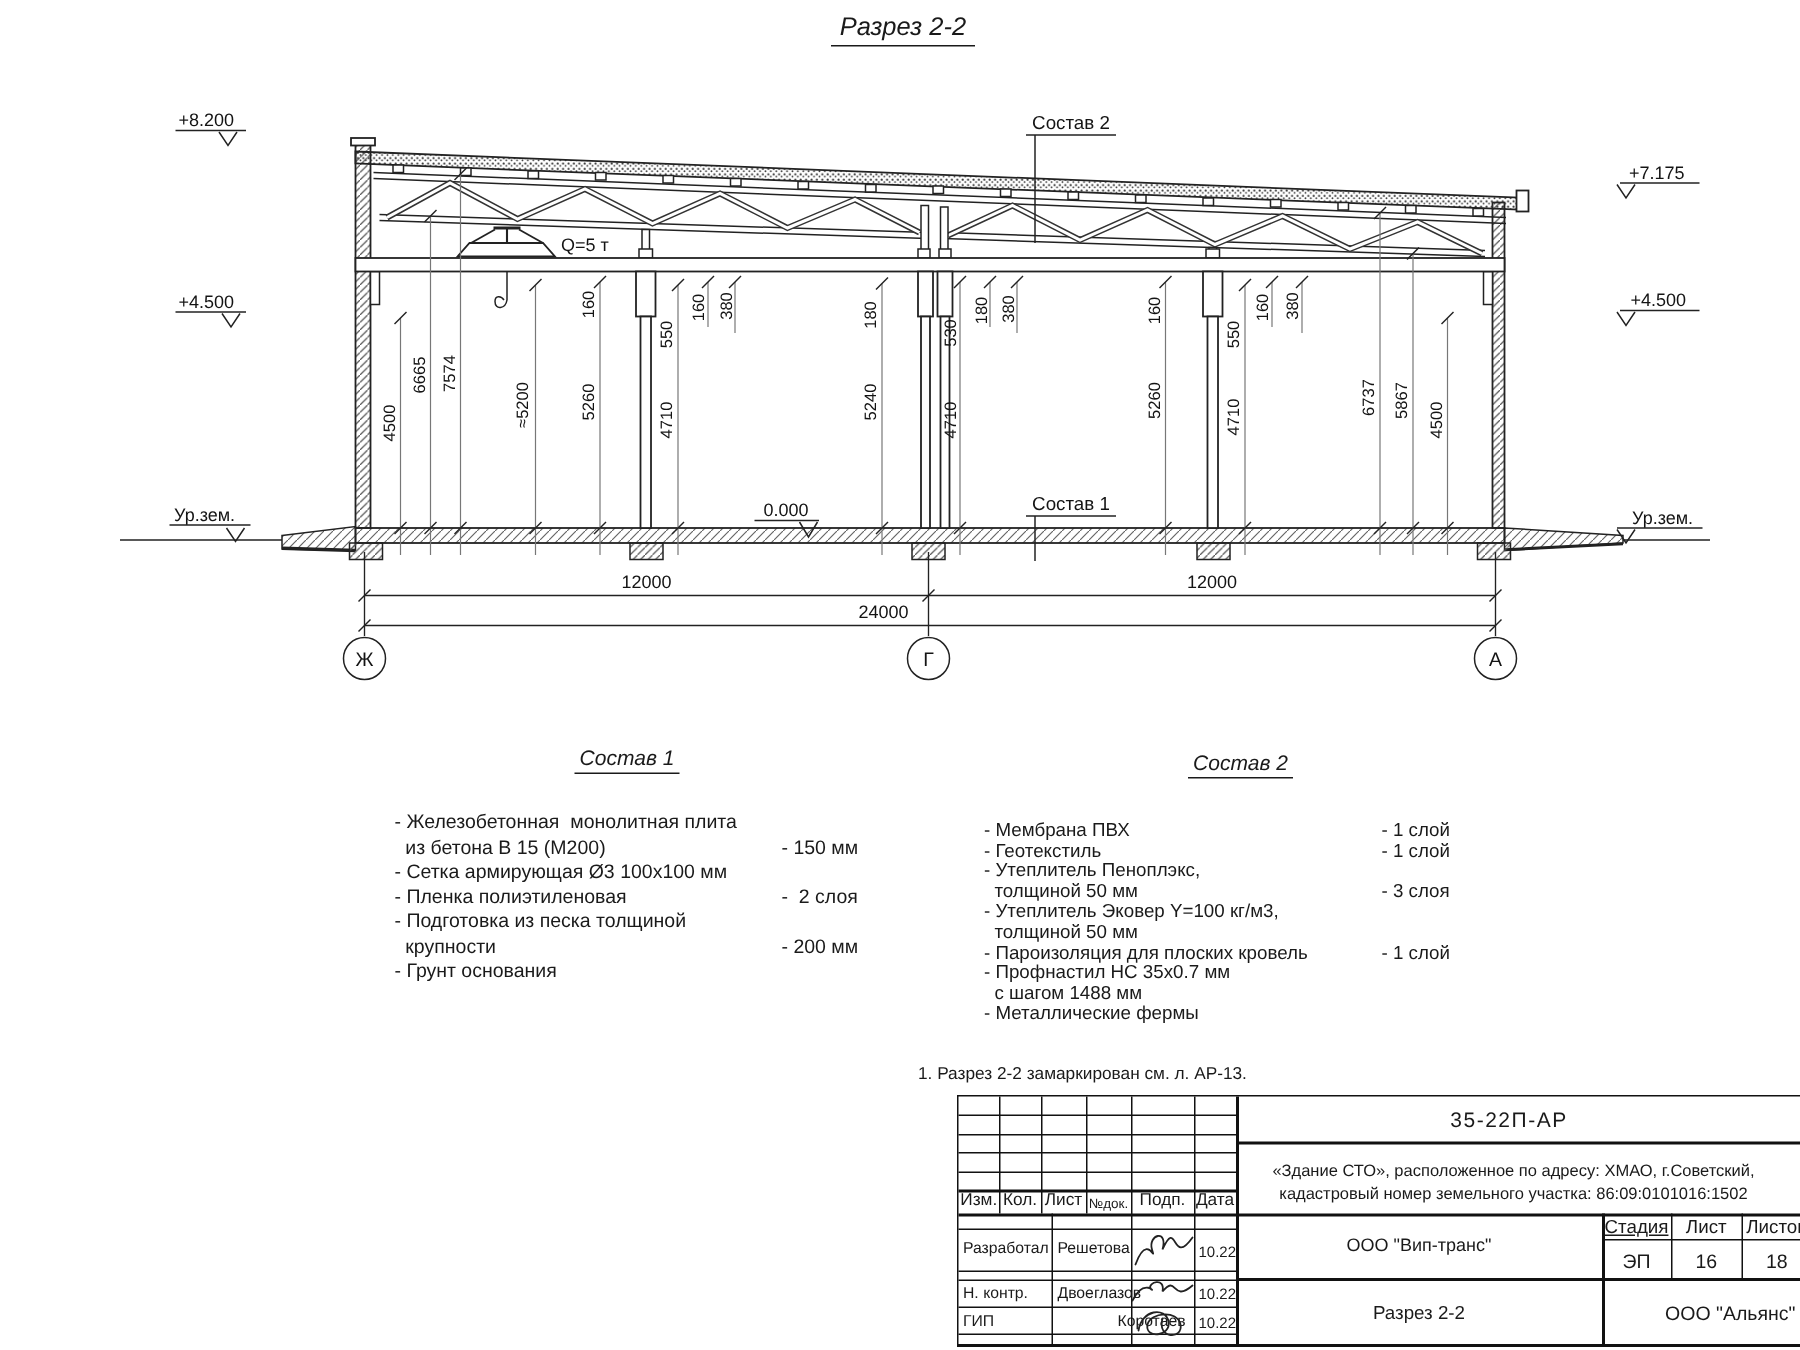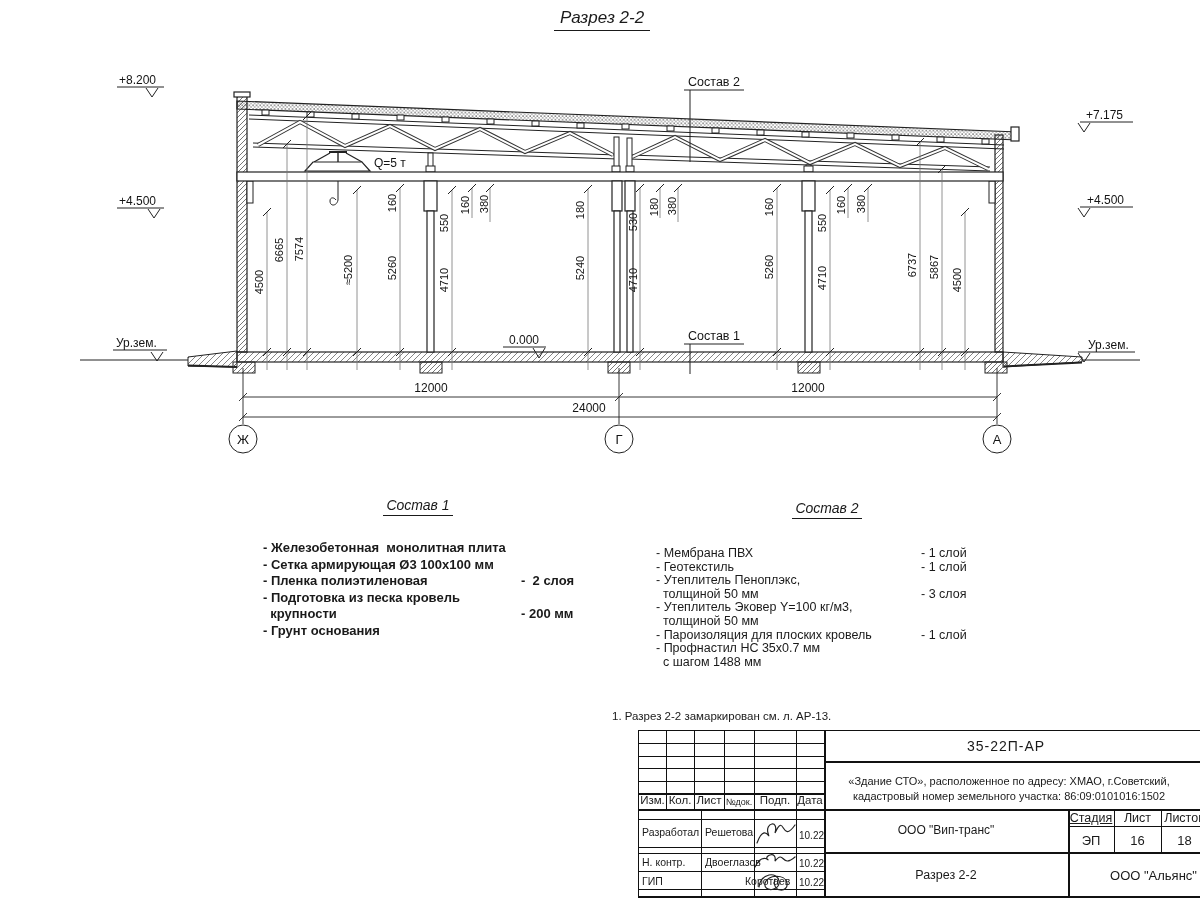--- a/index.html
+++ b/index.html
@@ -17,21 +17,21 @@
   text.ev{font-size:12px;}
   text.ax{font-size:13px;text-anchor:middle;}
   text.lead{font-size:12.5px;text-anchor:middle;}
   
   .comp{position:absolute;}
   .comp .ctitle{font-style:italic;font-size:14px;text-align:center;}
   .comp .ctitle em{display:inline-block;font-style:italic;border-bottom:1px solid #1a1a1a;padding:0 3px 2px;}
   .comp .items{position:relative;}
   .comp .li{position:relative;white-space:pre;}
   .comp .li .v{position:absolute;top:0;white-space:pre;}
-  .comp1 .items{margin-top:24px;font-size:13px;line-height:16.5px;font-weight:bold;}
+  .comp1 .items{margin-top:24px;font-size:13px;line-height:16.5px;}
   .comp1 .li .v{left:258px;}
   .comp2 .items{margin-top:28px;font-size:12.5px;line-height:13.6px;}
   .comp2 .li .v{left:265px;}
   
   .note{position:absolute;left:612px;top:710px;font-size:11.5px;}
   
   .tb{position:absolute;left:638px;top:730px;width:600px;height:168px;
       border-top:1.8px solid #111;border-left:1.8px solid #111;border-bottom:2px solid #111;
       box-sizing:border-box;font-size:11px;}
   .tb .hl{position:absolute;height:1px;background:#111;}
@@ -313,40 +313,42 @@
       <text class="ax" x="243" y="444" stroke="none">Ж</text>
       <text class="ax" x="619" y="444" stroke="none">Г</text>
       <text class="ax" x="997" y="444" stroke="none">А</text>
     </g>
   </svg>
 
   <div class="comp comp1" style="left:263px;top:497px;width:310px;">
     <div class="ctitle"><em>Состав 1</em></div>
     <div class="items">
       <div class="li"><span class="t">- Железобетонная  монолитная плита</span><span class="v"></span></div>
+      <div class="li"><span class="t">  из бетона В 15 (М200)</span><span class="v">- 150 мм</span></div>
       <div class="li"><span class="t">- Сетка армирующая Ø3 100х100 мм</span><span class="v"></span></div>
       <div class="li"><span class="t">- Пленка полиэтиленовая</span><span class="v">-  2 слоя</span></div>
-      <div class="li"><span class="t">- Подготовка из песка кровель</span><span class="v"></span></div>
+      <div class="li"><span class="t">- Подготовка из песка толщиной</span><span class="v"></span></div>
       <div class="li"><span class="t">  крупности</span><span class="v">- 200 мм</span></div>
       <div class="li"><span class="t">- Грунт основания</span><span class="v"></span></div>
     </div>
   </div>
 
   <div class="comp comp2" style="left:656px;top:500px;width:342px;">
     <div class="ctitle"><em>Состав 2</em></div>
     <div class="items">
       <div class="li"><span class="t">- Мембрана ПВХ</span><span class="v">- 1 слой</span></div>
       <div class="li"><span class="t">- Геотекстиль</span><span class="v">- 1 слой</span></div>
       <div class="li"><span class="t">- Утеплитель Пеноплэкс,</span><span class="v"></span></div>
       <div class="li"><span class="t">  толщиной 50 мм</span><span class="v">- 3 слоя</span></div>
       <div class="li"><span class="t">- Утеплитель Эковер Y=100 кг/м3,</span><span class="v"></span></div>
       <div class="li"><span class="t">  толщиной 50 мм</span><span class="v"></span></div>
       <div class="li"><span class="t">- Пароизоляция для плоских кровель</span><span class="v">- 1 слой</span></div>
       <div class="li"><span class="t">- Профнастил НС 35х0.7 мм</span><span class="v"></span></div>
       <div class="li"><span class="t">  с шагом 1488 мм</span><span class="v"></span></div>
+      <div class="li"><span class="t">- Металлические фермы</span><span class="v"></span></div>
     </div>
   </div>
 
   <div class="note">1. Разрез 2-2 замаркирован см. л. АР-13.</div>
 
   <div class="tb">
 
     <div class="hl" style="left:0;top:12px;width:185px;"></div>
     <div class="hl" style="left:0;top:25px;width:185px;"></div>
     <div class="hl" style="left:0;top:37px;width:185px;"></div>

